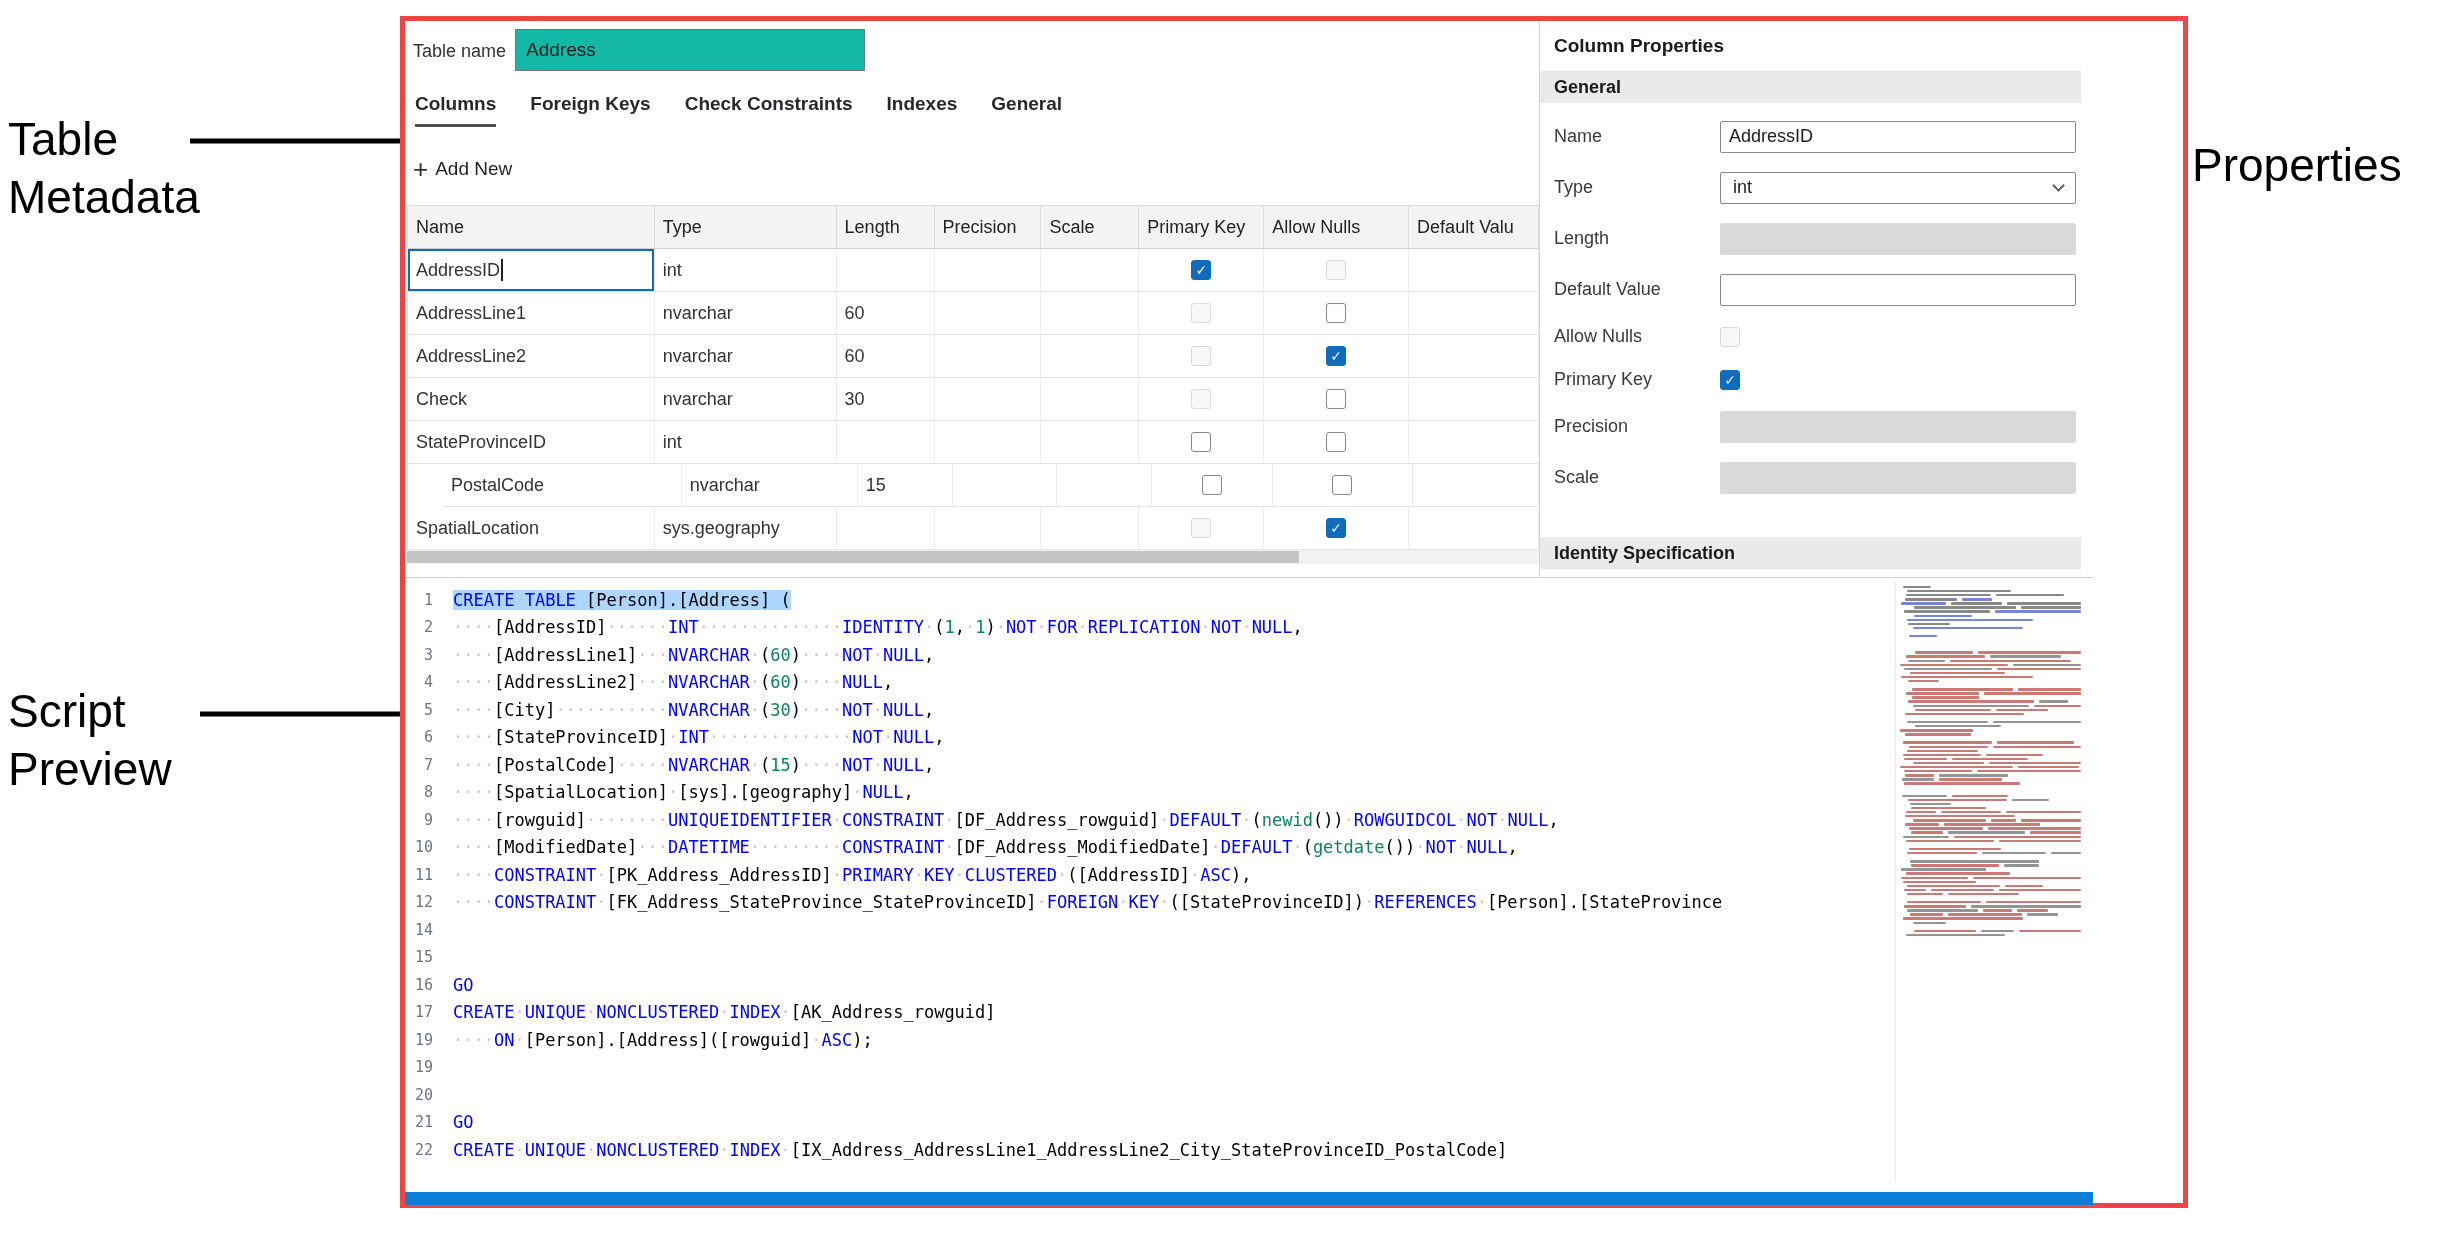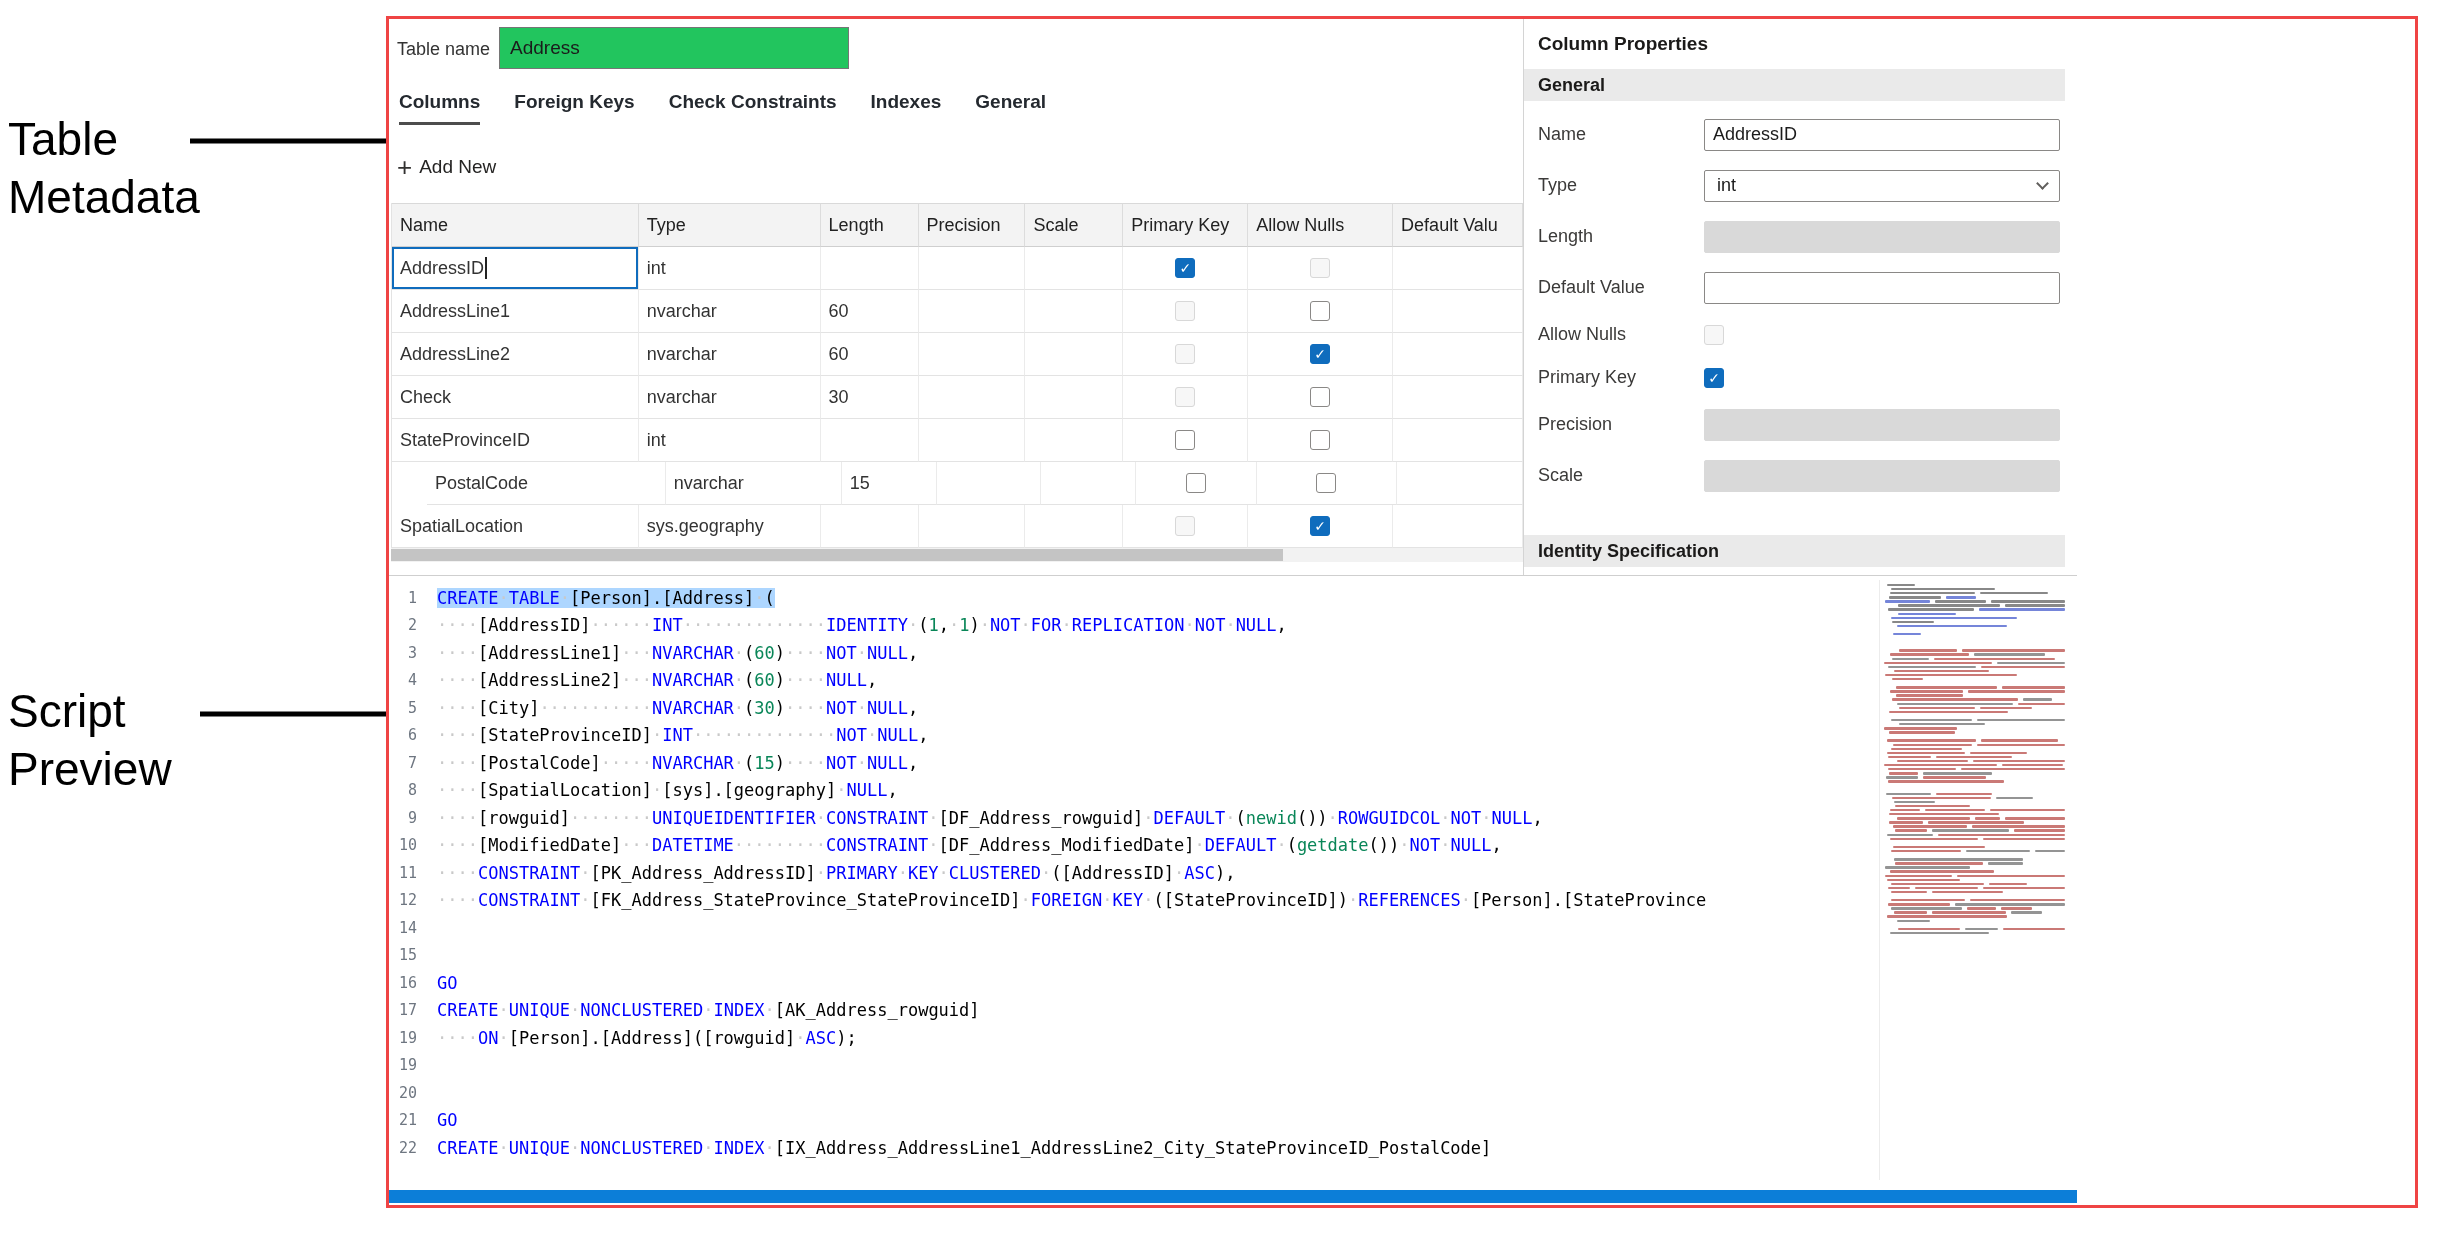--- a/index.html
+++ b/index.html
@@ -4,25 +4,25 @@
 <style>
   * { margin:0; padding:0; box-sizing:border-box; }
   body { background:#ffffff; font-family:"Liberation Sans", sans-serif; }
   .canvas { position:relative; width:2453px; height:1233px; background:#fff; overflow:hidden; }
 
   
   .ann { position:absolute; font-size:46px; color:#000; line-height:58px; font-family:"Liberation Sans",sans-serif; }
   .arrow-svg { position:absolute; overflow:visible; }
 
   
-  .frame { position:absolute; left:386px; top:16px; width:2032px; height:1192px; border:3px solid #ef4444; background:#fff; }
+  .frame { position:absolute; left:400px; top:16px; width:1788px; height:1192px; border:5px solid #ef4444; background:#fff; }
 
   
   .tn-label { position:absolute; left:8px; top:20px; font-size:18px; color:#333; }
-  .tn-input { position:absolute; left:110px; top:8px; width:350px; height:42px; border:1px solid #767676; background:#22c55e;
+  .tn-input { position:absolute; left:110px; top:8px; width:350px; height:42px; border:1px solid #767676; background:#14b8a6;
               font:19px "Liberation Sans",sans-serif; padding:18px 10px; color:#1b1b1b; }
 
   
   .tabs { position:absolute; left:10px; top:72px; display:flex; gap:34px; }
   .tab { font-size:19px; font-weight:600; color:#24292f; padding-bottom:9px; cursor:default; }
   .tab.active { border-bottom:3px solid #4d4d4d; }
 
   
   .addnew { position:absolute; left:8px; top:136px; display:flex; align-items:center; gap:7px; color:#252423; }
   .plus { font-size:26px; font-weight:300; line-height:24px; color:#323130; }

